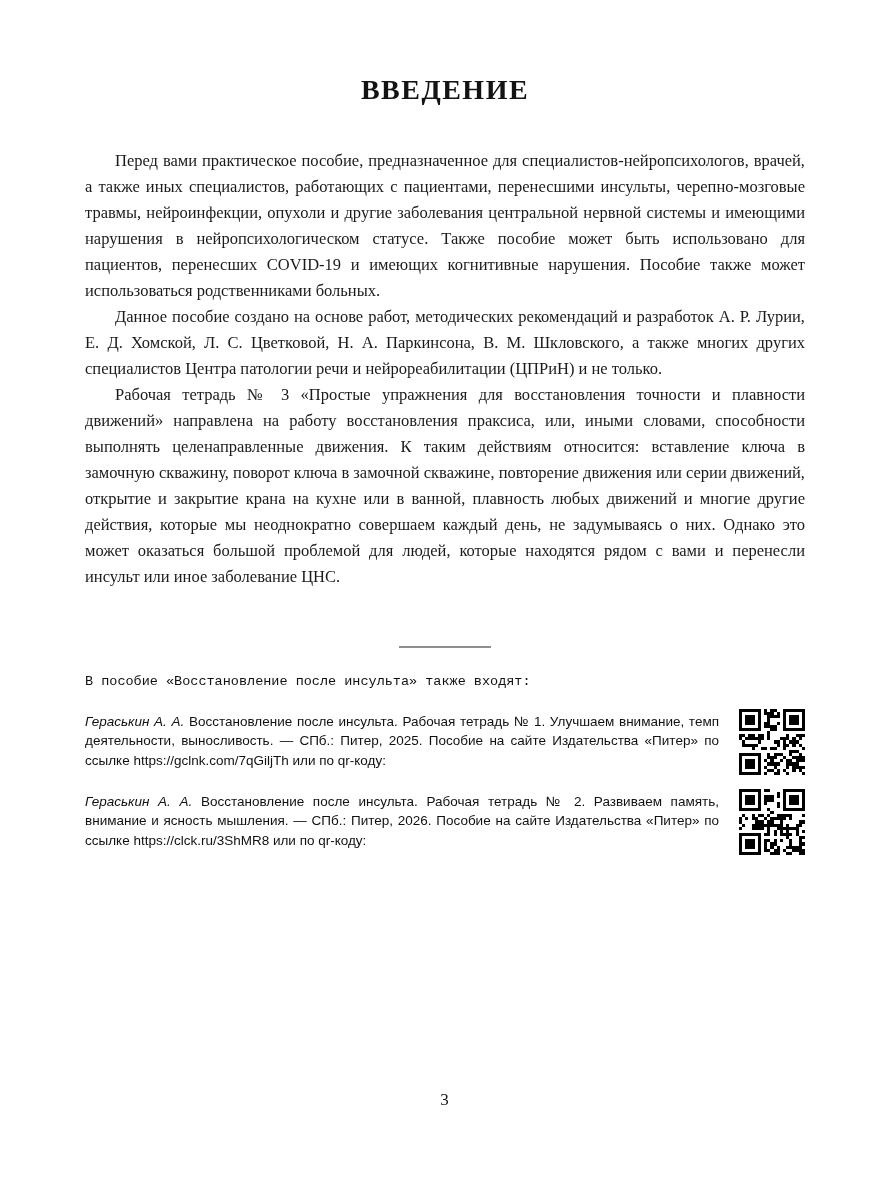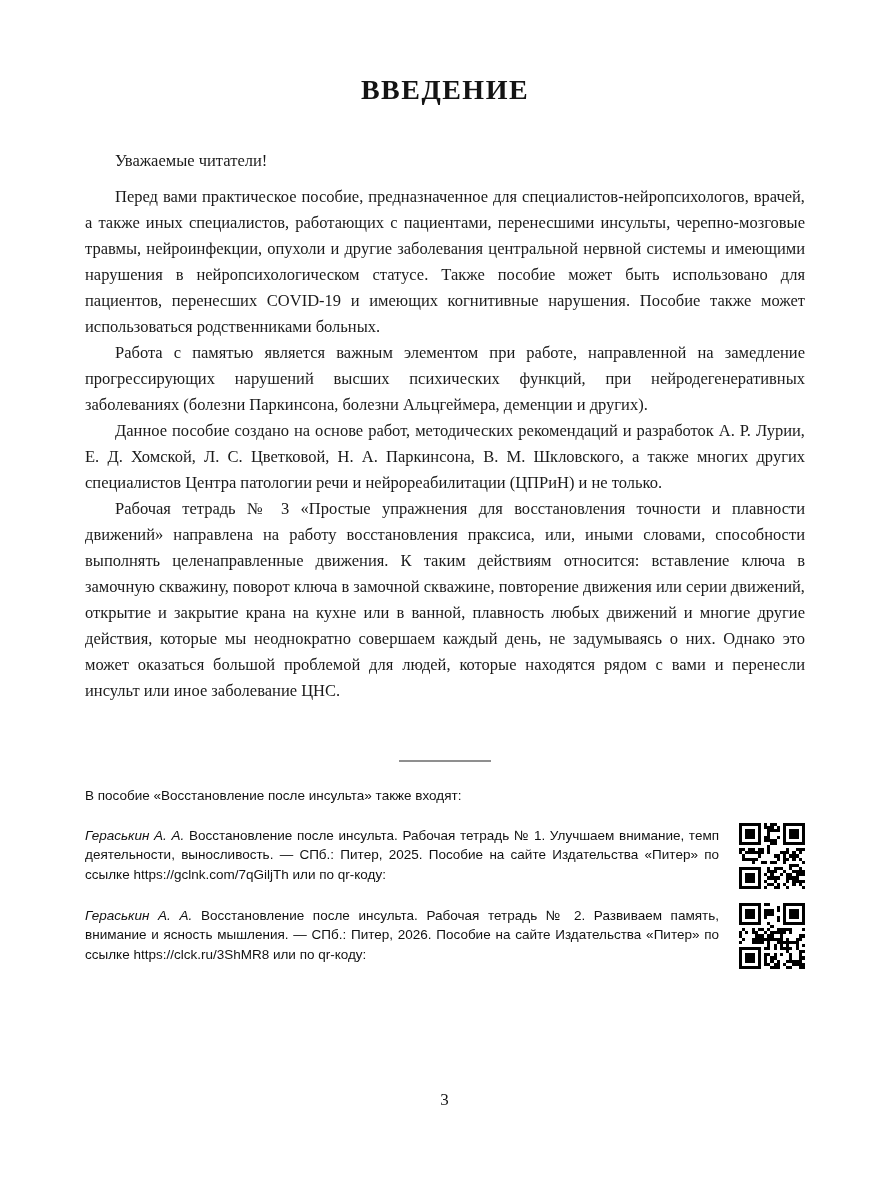--- a/index.html
+++ b/index.html
@@ -51,21 +51,21 @@
     margin: 56px auto 0 auto;
   }
 
   .footer {
     margin-top: 24px;
     font-family: "Liberation Sans", sans-serif;
     font-size: 13.5px;
     line-height: 19.5px;
     color: #111111;
   }
-  .footer-intro { margin: 0 0 16px 0; }
+  .footer-intro { margin: 0 0 16px 0; font-family: Liberation Mono, monospace; }
 
   .ref {
     display: flex;
     align-items: center;
     margin-top: 13px;
   }
   .ref-text {
     flex: 1 1 auto;
     text-align: justify;
     padding-right: 20px;
@@ -93,23 +93,21 @@
 </style>
 </head>
 <body>
 
 <div class="page">
   <div class="content">
 
     <h1 class="title">ВВЕДЕНИЕ</h1>
 
     <div class="bodytext">
-      <p class="greeting">Уважаемые читатели!</p>
       <p>Перед вами практическое пособие, предназначенное для специалистов-нейропсихологов, врачей, а также иных специалистов, работающих с пациентами, перенесшими инсульты, черепно-мозговые травмы, нейроинфекции, опухоли и другие заболевания центральной нервной системы и имеющими нарушения в нейропсихологическом статусе. Также пособие может быть использовано для пациентов, перенесших COVID-19 и имеющих когнитивные нарушения. Пособие также может использоваться родственниками больных.</p>
-      <p>Работа с памятью является важным элементом при работе, направленной на замедление прогрессирующих нарушений высших психических функций, при нейродегенеративных заболеваниях (болезни Паркинсона, болезни Альцгеймера, деменции и других).</p>
       <p>Данное пособие создано на основе работ, методических рекомендаций и разработок А. Р. Лурии, Е. Д. Хомской, Л. С. Цветковой, Н. А. Паркинсона, В. М. Шкловского, а также многих других специалистов Центра патологии речи и нейрореабилитации (ЦПРиН) и не только.</p>
       <p>Рабочая тетрадь № 3 «Простые упражнения для восстановления точности и плавности движений» направлена на работу восстановления праксиса, или, иными словами, способности выполнять целенаправленные движения. К таким действиям относится: вставление ключа в замочную скважину, поворот ключа в замочной скважине, повторение движения или серии движений, открытие и закрытие крана на кухне или в ванной, плавность любых движений и многие другие действия, которые мы неоднократно совершаем каждый день, не задумываясь о них. Однако это может оказаться большой проблемой для людей, которые находятся рядом с вами и перенесли инсульт или иное заболевание ЦНС.</p>
     </div>
 
     <div class="divider"></div>
 
     <div class="footer">
       <p class="footer-intro">В пособие «Восстановление после инсульта» также входят:</p>
 
       <div class="ref">

